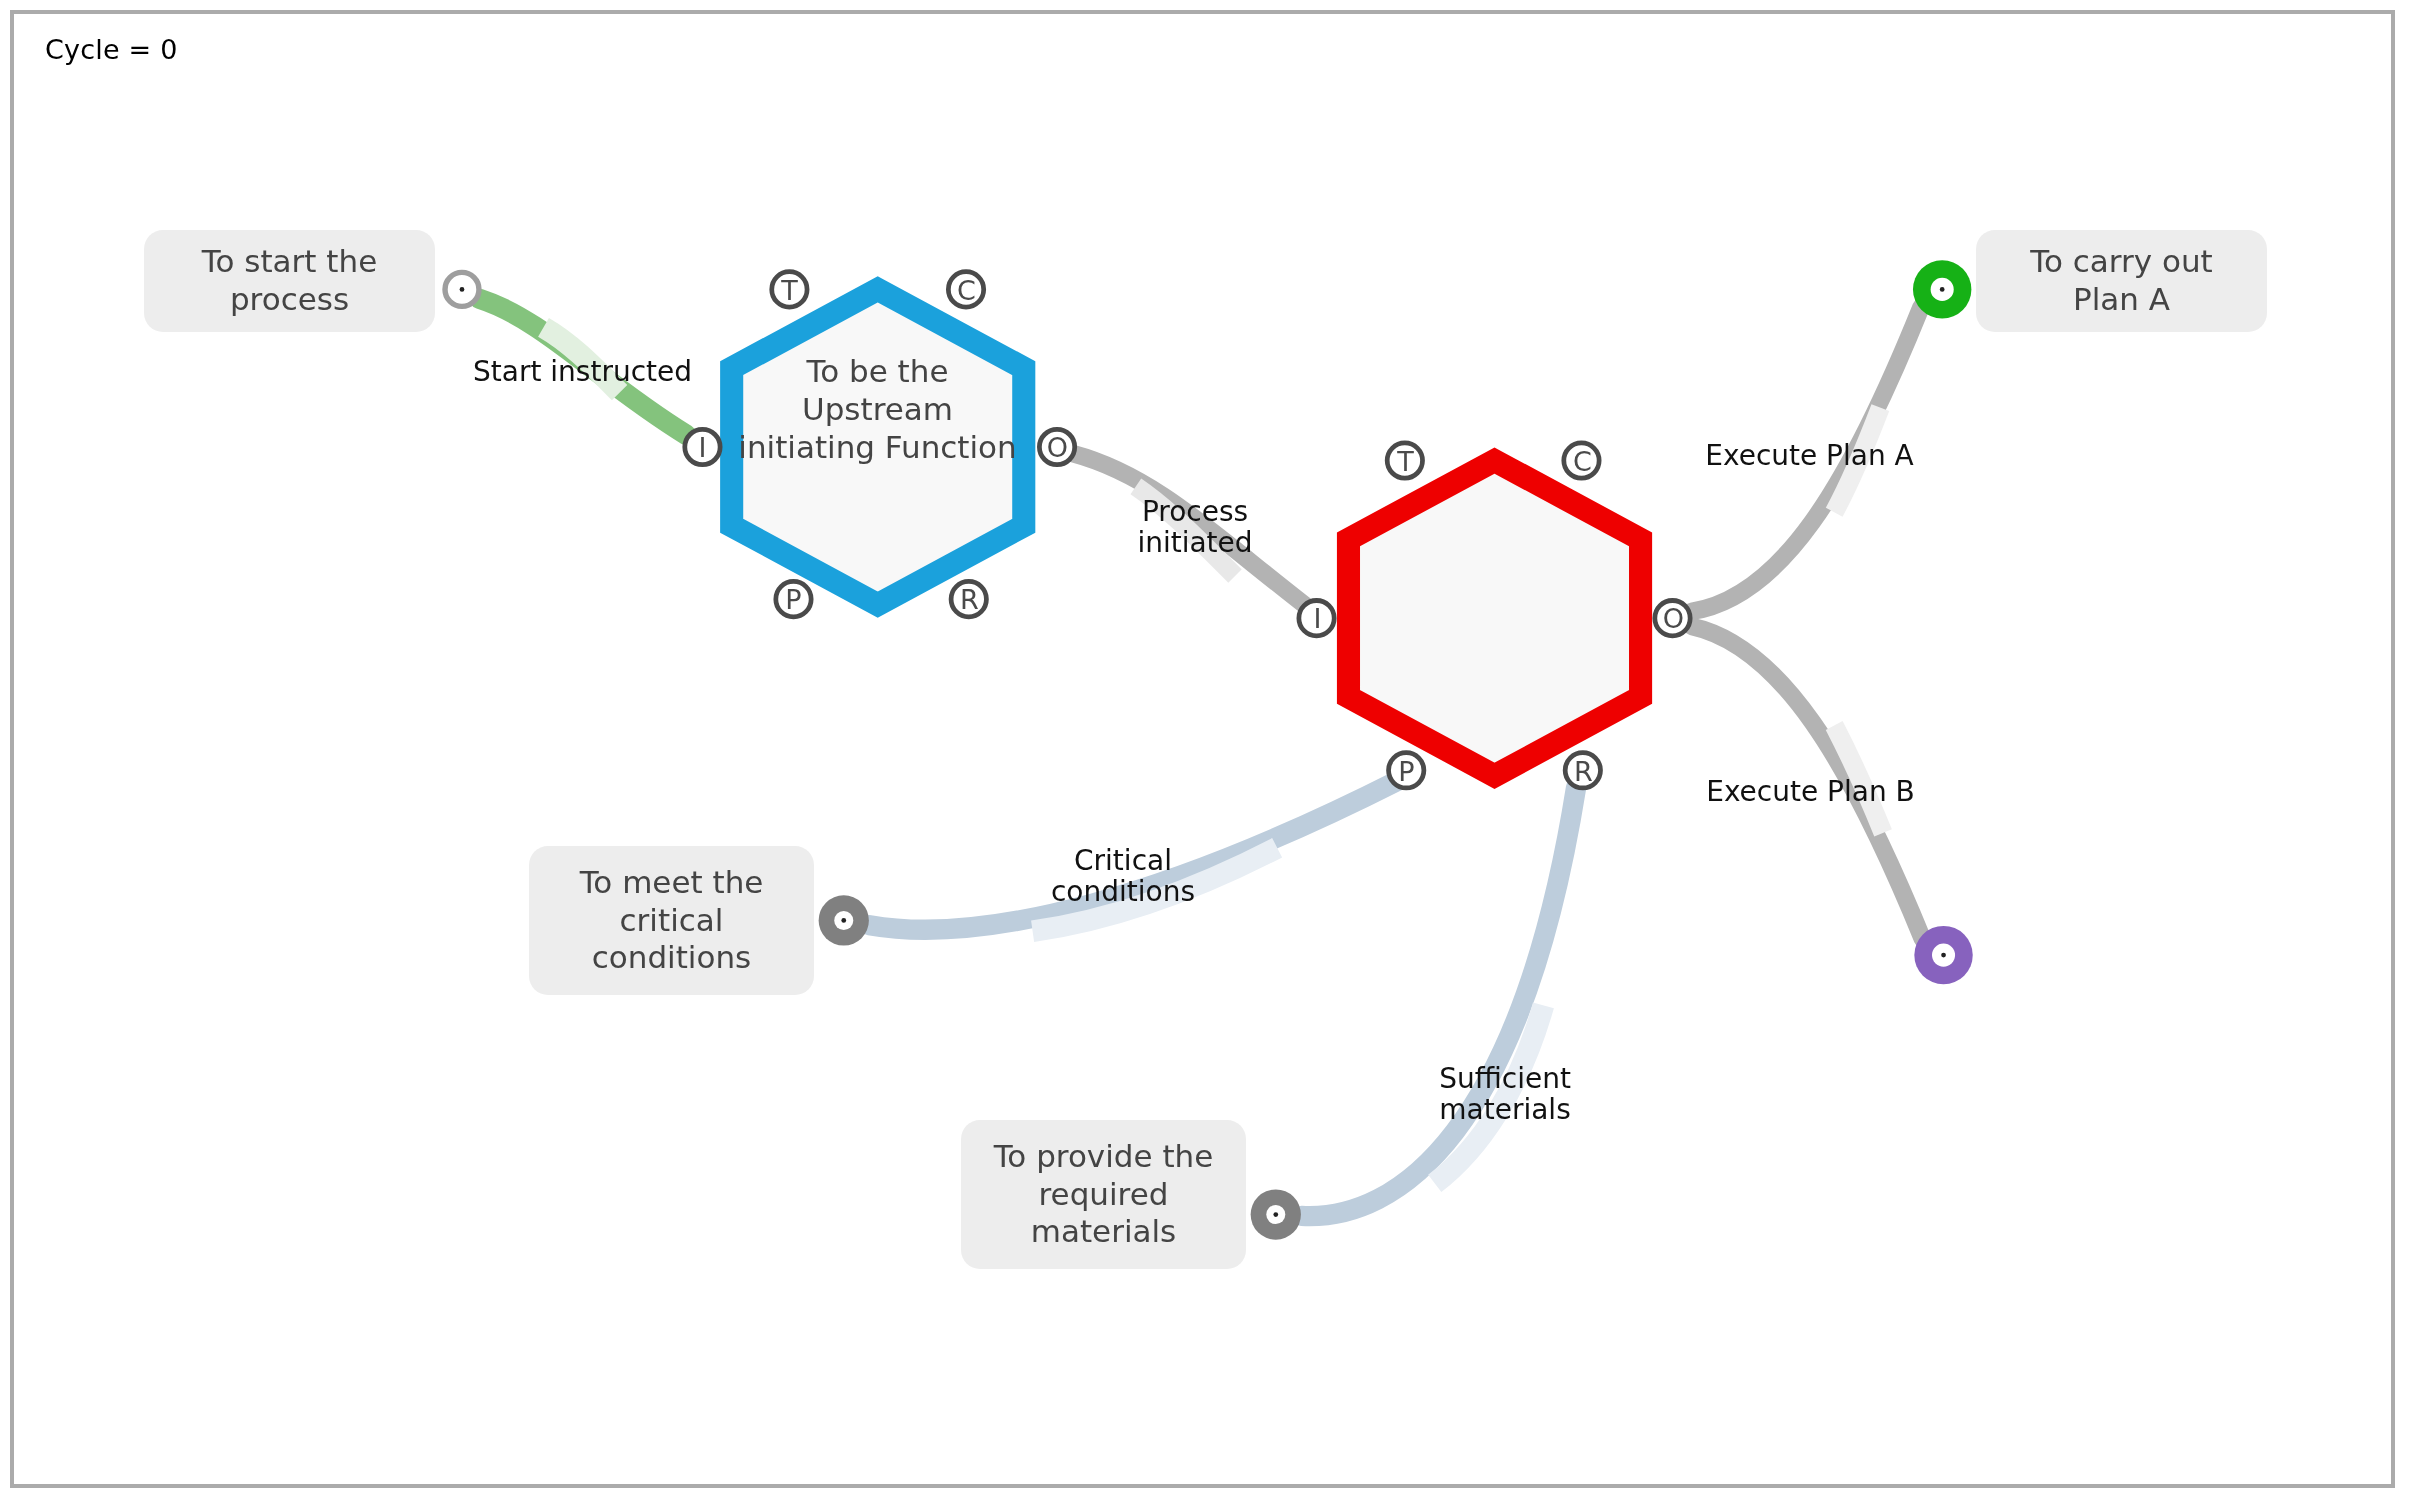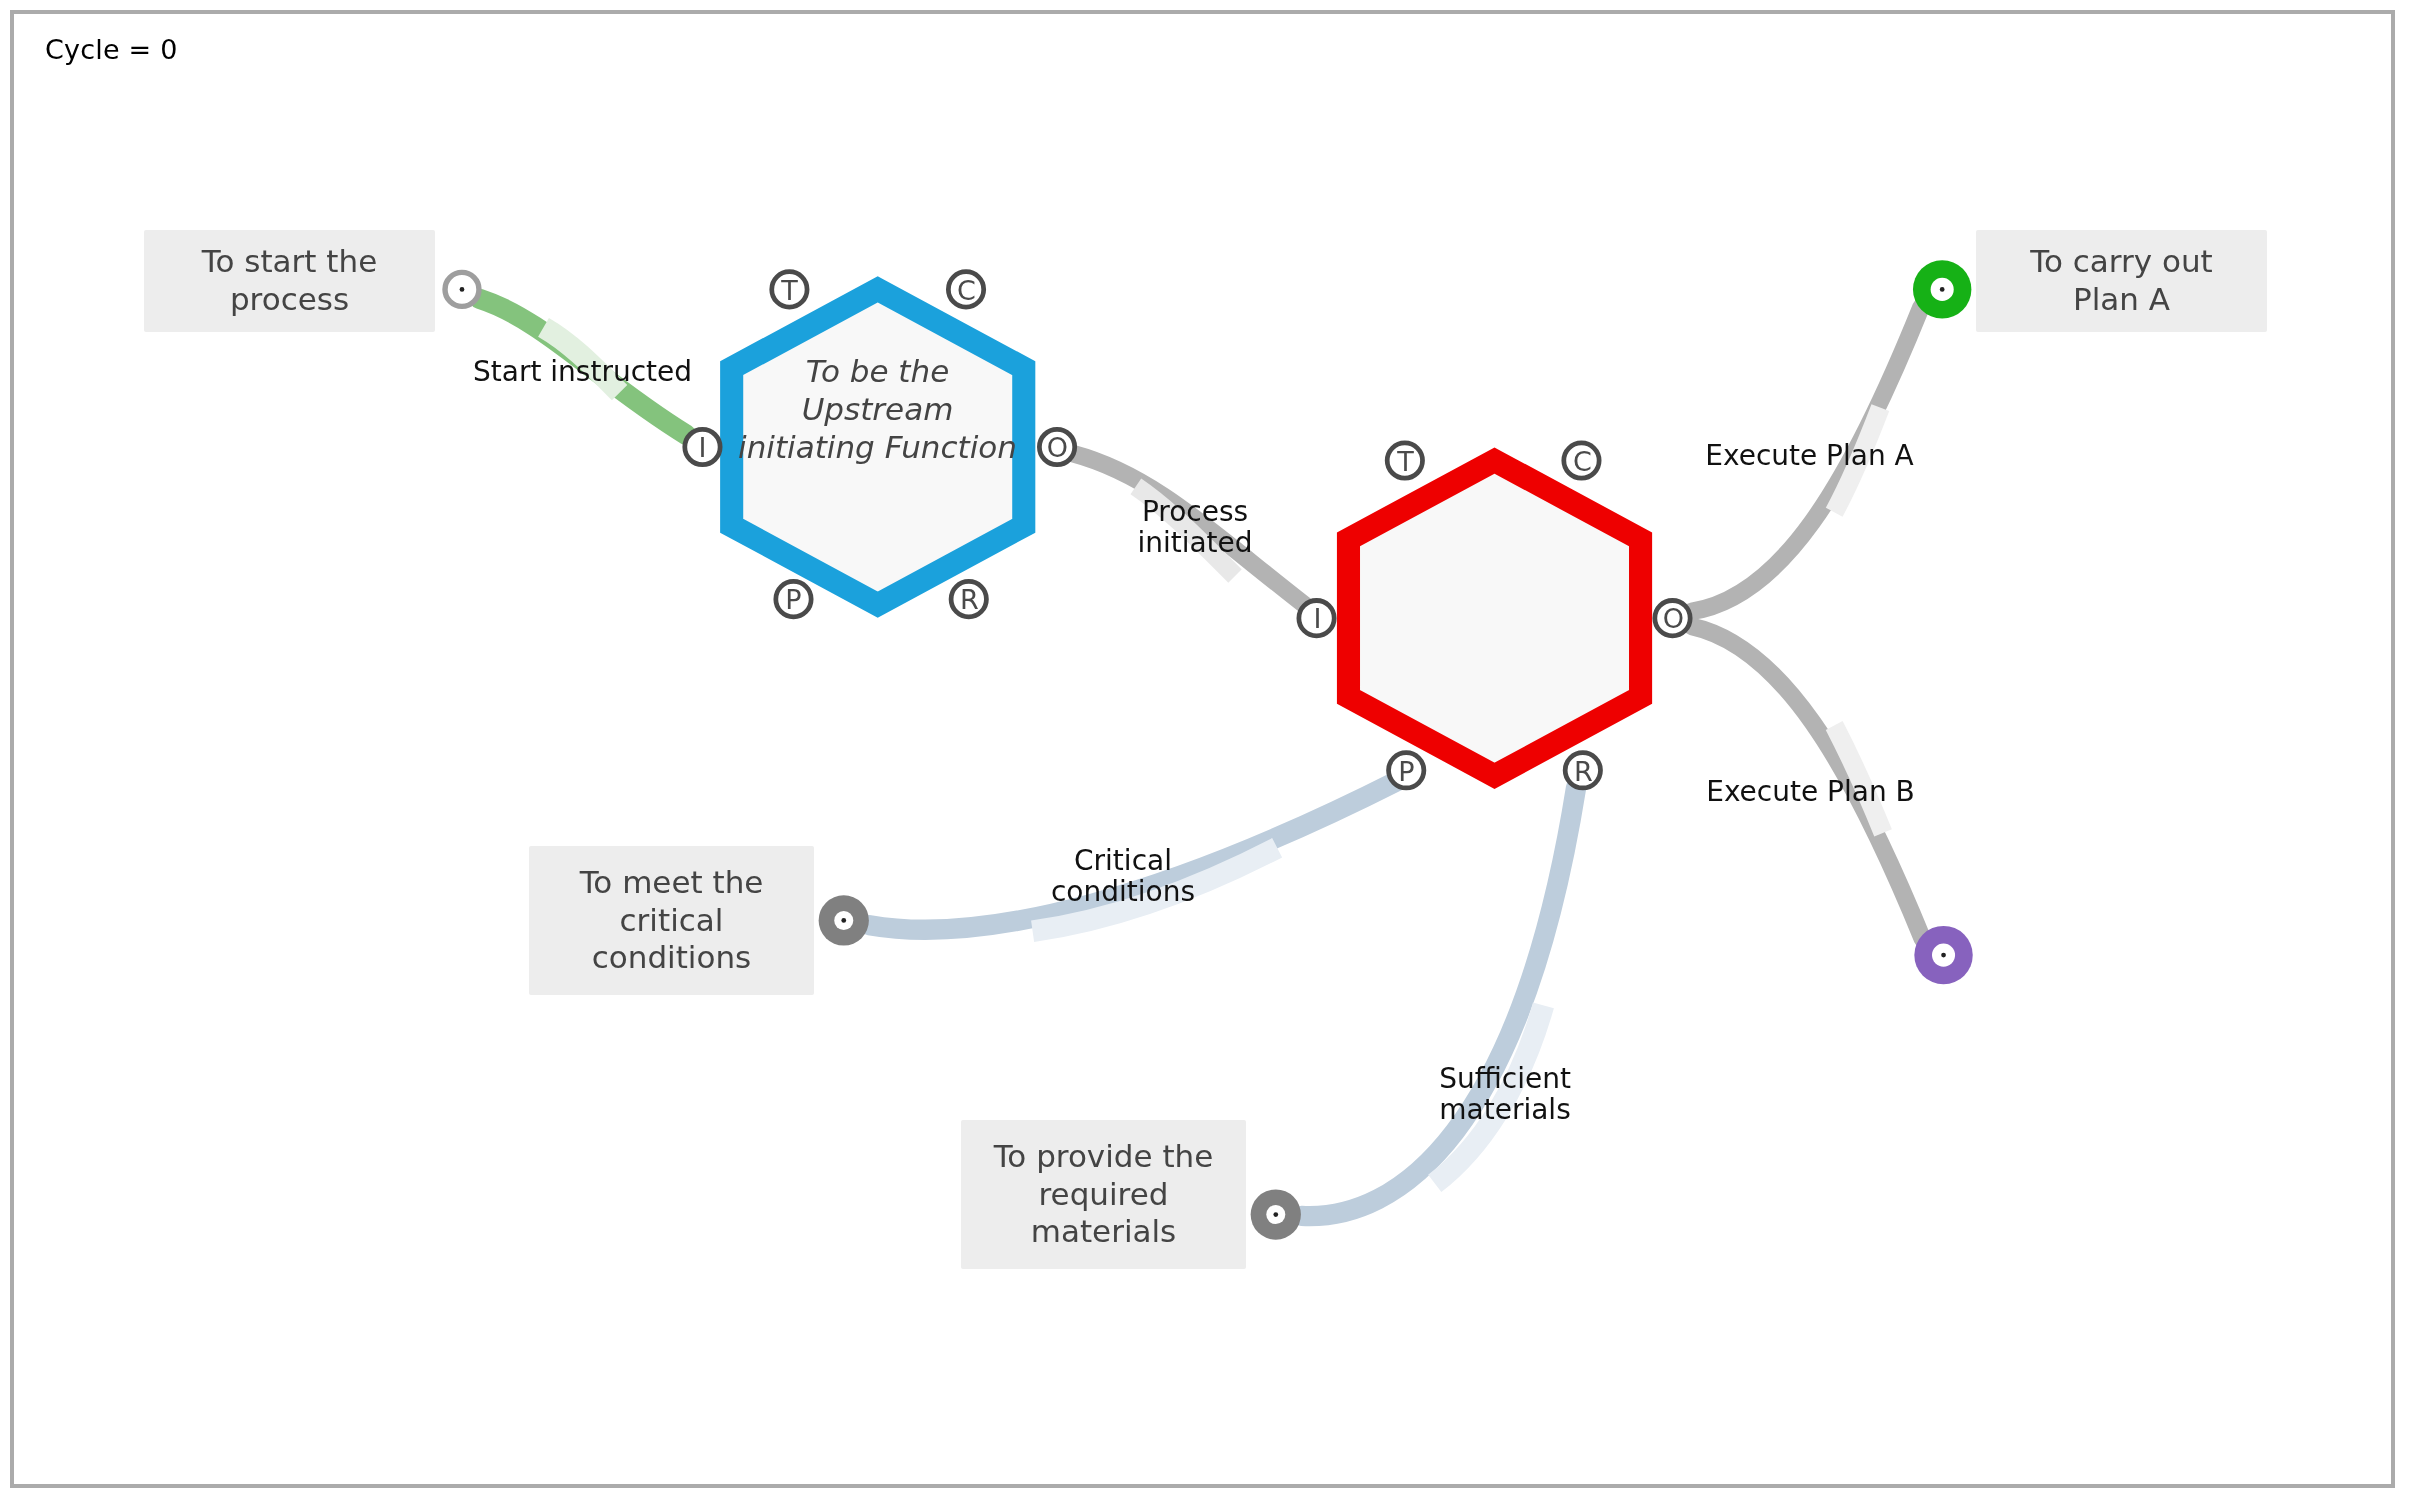--- a/index.html
+++ b/index.html
@@ -16,21 +16,21 @@
   }
   svg#diagram{position:absolute;left:0;top:0;width:2413px;height:1506px;}
   .cycle-label{
     position:absolute;left:45px;top:34px;
     font-size:27px;color:#000000;letter-spacing:0.2px;
     font-family:"DejaVu Sans","Liberation Sans",sans-serif;
   }
   
   .nodebox{
     position:absolute;box-sizing:border-box;
-    background:#EDEDED;border-radius:2px;
+    background:#EDEDED;border-radius:19px;
     display:flex;align-items:center;justify-content:center;
     text-align:center;color:#444444;
     font-size:31px;line-height:1.22;
     font-family:"DejaVu Sans","Liberation Sans",sans-serif;
   }
   .nodebox span{display:block;padding:0 17.7px;}
   
   .hexcaption{
     position:absolute;text-align:center;color:#444444;
     font-size:31px;line-height:1.22;
@@ -160,21 +160,21 @@
   <div class="portletter" style="left:777px;top:584px;width:33px;">P</div>
   <div class="portletter" style="left:686px;top:432px;width:33px;">I</div>
 
   <div class="portletter" style="left:1389px;top:446px;width:33px;">T</div>
   <div class="portletter" style="left:1566px;top:446px;width:33px;">C</div>
   <div class="portletter" style="left:1657px;top:603px;width:33px;">O</div>
   <div class="portletter" style="left:1567px;top:756px;width:33px;">R</div>
   <div class="portletter" style="left:1390px;top:756px;width:33px;">P</div>
   <div class="portletter" style="left:1301px;top:603px;width:33px;">I</div>
 
-  <div class="hexcaption" style="left:735px;top:353px;width:285px;font-style:italic;">To be the
+  <div class="hexcaption" style="left:735px;top:353px;width:285px;">To be the
 Upstream
 initiating
 Function</div>
 
   <div class="nodebox" style="left:144px;top:230px;width:291px;height:102px;">
     <span>To start the
 process</span>
   </div>
 
   <div class="nodebox" style="left:529px;top:846px;width:285px;height:149px;">

